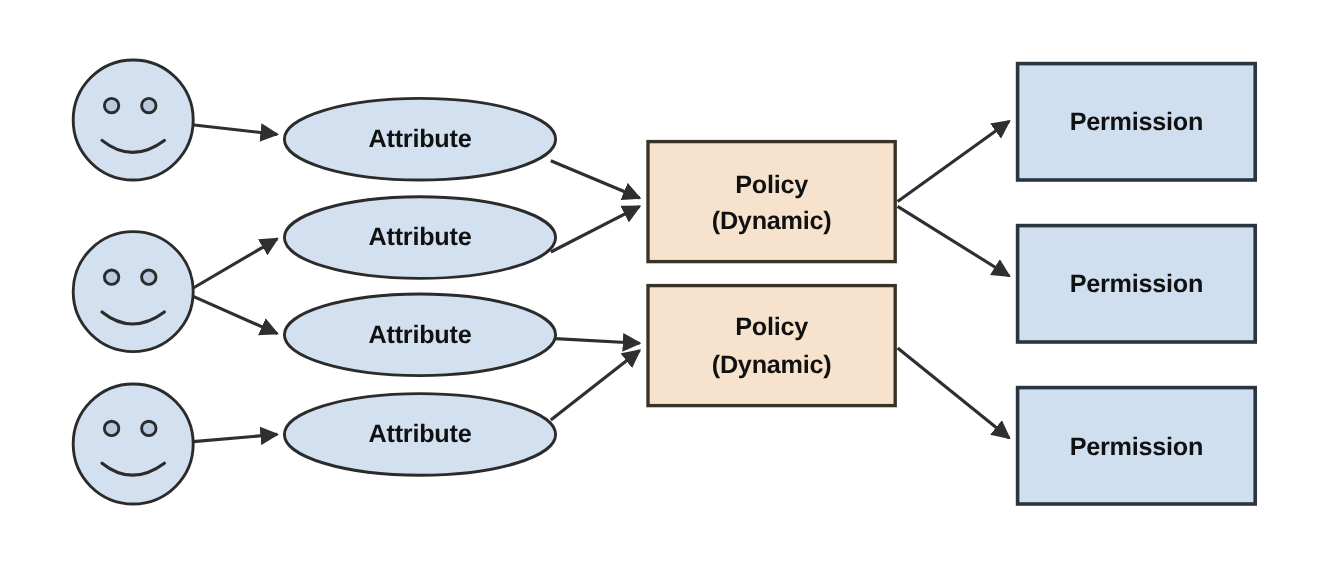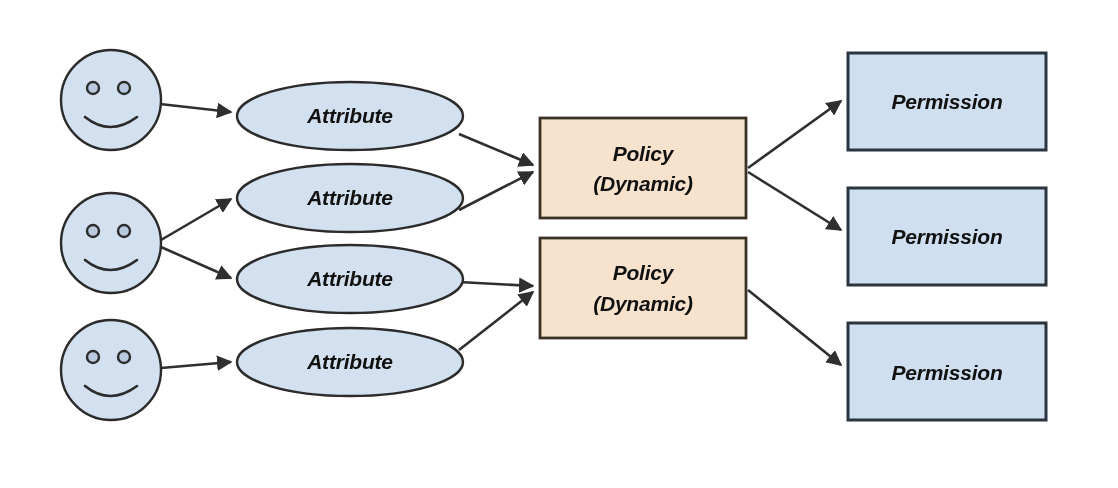--- a/index.html
+++ b/index.html
@@ -9,21 +9,20 @@
   }
   body {
     font-family: "Liberation Sans", sans-serif;
   }
   #canvas {
     position: relative;
     width: 1094px;
     height: 488px;
     background: #ffffff;
     overflow: hidden;
-    font-style: italic;
   }
   #diagram-svg {
     position: absolute;
     left: 0;
     top: 0;
     width: 1118px;
     height: 488px;
   }
   .node-label {
     font-family: "Liberation Sans", sans-serif;

